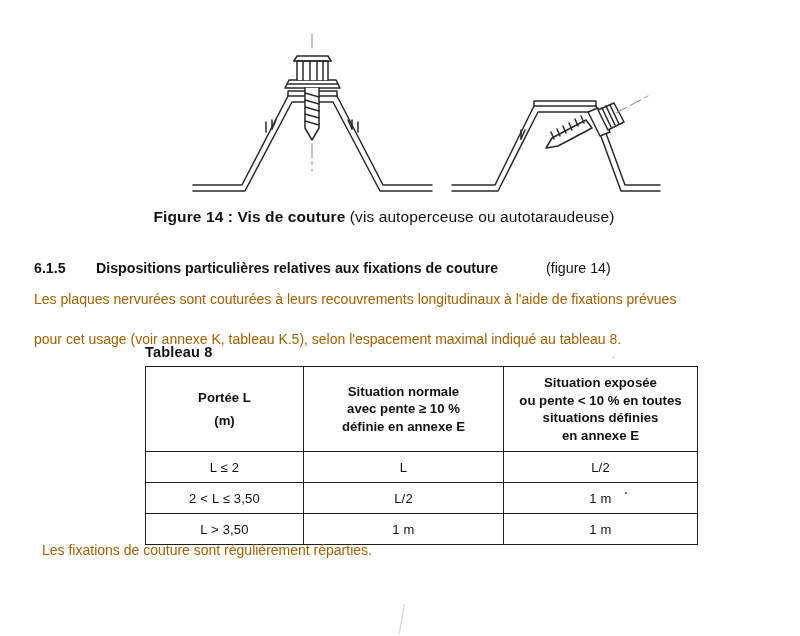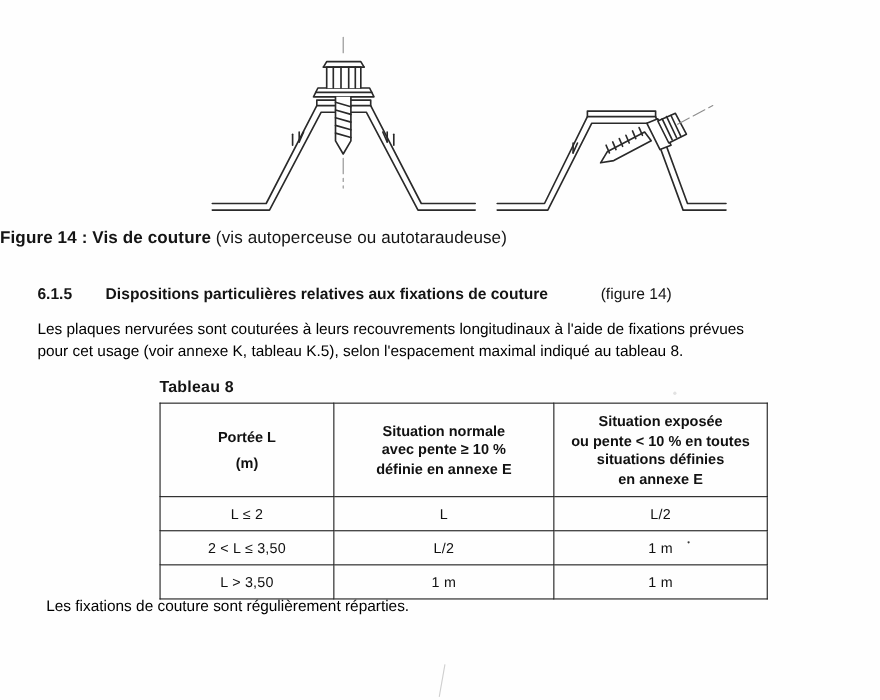--- a/index.html
+++ b/index.html
@@ -33,24 +33,25 @@
     height: 192px;
   }
   .figure-area svg { display: block; }
 
   
   .figure-caption {
     position: absolute;
     left: 0;
     top: 208px;
     width: 676px;
-    text-align: left;
+    text-align: center;
     font-size: 15.5px;
     letter-spacing: .1px;
     white-space: nowrap;
+    padding-left: 46px;
   }
   .figure-caption .cap-strong {
     font-weight: bold;
   }
   .figure-caption .cap-rest {
     font-weight: normal;
   }
 
   
   .clause {
@@ -72,30 +73,30 @@
   .clause .paren {
     font-weight: normal;
     margin-left: 44px;
   }
 
   
   .para {
     position: absolute;
     font-size: 14px;
     line-height: 19.5px;
-    color: #000000;
+    color: #a16207;
   }
   #para-intro {
     left: 34px;
     top: 290px;
     width: 752px;
     text-indent: 0;
   }
   #para-intro .l1 { display: block; }
-  #para-intro .l2 { display: block; }
+  #para-intro .l2 { display: block; margin-top: 20px; }
 
   #para-reg {
     left: 42px;
     top: 541px;
     width: 740px;
   }
   #para-panne {
     left: 42px;
     top: 580px;
     width: 742px;

